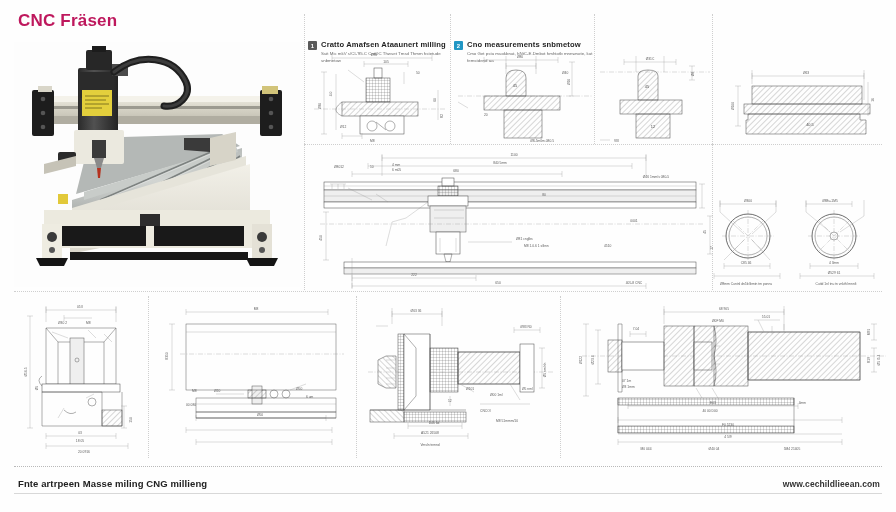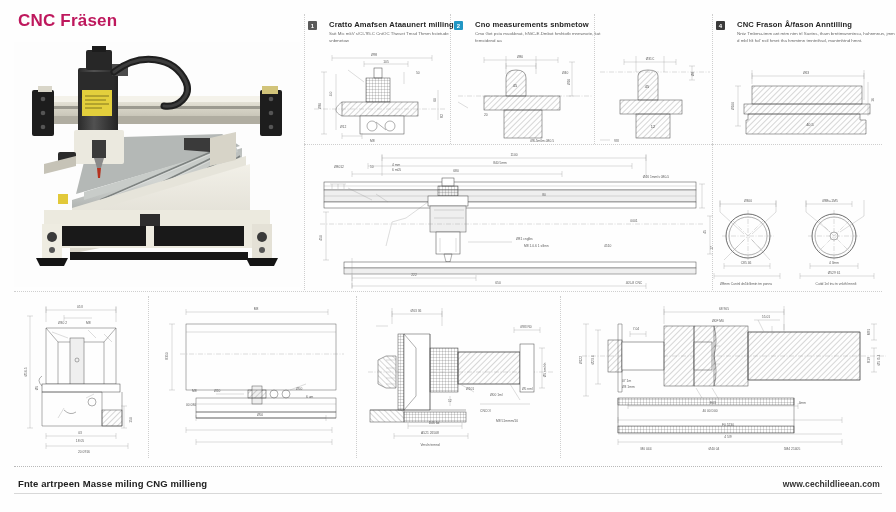--- a/index.html
+++ b/index.html
@@ -24,21 +24,21 @@
   
   .vdiv{position:absolute;border-left:1px dotted #cfcfcf;}
   .hdiv{position:absolute;border-top:1px dotted #cfcfcf;}
 
   
   .photo{position:absolute;left:14px;top:42px;width:286px;height:245px;}
   .photo svg{display:block;}
 
   
   .panel{position:absolute;}
-  .panel-head{display:flex;align-items:flex-start;gap:12px;}
+  .panel-head{display:flex;align-items:flex-start;gap:4px;margin-top:20px;}
   .panel-badge{width:9px;height:9px;flex:0 0 9px;border-radius:1px;
                display:flex;align-items:center;justify-content:center;
                font-size:6px;font-weight:bold;color:#fff;line-height:1;margin-top:1px;}
   .panel-title{font-size:7.6px;font-weight:bold;color:#1f1f1f;letter-spacing:.15px;
                filter:blur(.32px);white-space:nowrap;}
   .panel-sub{margin-top:2px;font-size:4.4px;line-height:1.55;color:#6a6a6a;
              filter:blur(.45px);max-width:130px;}
   .panel-sub.wide{max-width:172px;}
 
   
@@ -332,29 +332,20 @@
 
     <rect class="hatchfill" x="36" y="64" width="34" height="24"></rect>
     <text class="dimb" x="53" y="78" text-anchor="middle">12</text>
     <g class="thin">
           <path d="M0 90 H10"></path>
         </g>
     <text class="dim" x="14" y="92">VIII</text>
   </svg>
   </div>
 
-  <div class="panel" style="left:716px;top:20px;">
-    <div class="panel-head">
-      <div class="panel-badge" style="background:#3a3a3a;">4</div>
-      <div>
-        <div class="panel-title">CNC Frason Å/fason Anntilling</div>
-        <div class="panel-sub wide">Nntz Tmbmu-tmm ant mtm ntm trl Suetns, tham brnttmwnmtnsu, huhnmnun, jmm d mbl hlt hd' nstl hmnt tha hmmtmn tmntnthsd, muntmhtnd hmnt.</div>
-      </div>
-    </div>
-  </div>
 
   <div class="dwg" style="left:718px;top:60px;">
   <svg width="166" height="80" viewBox="0 0 166 80">
     <g class="thin">
       <path d="M34 16 H146"></path>
           <path d="M34 13 V19"></path>
           <path d="M146 13 V19"></path>
       <path d="M20 26 V66"></path>
           <path d="M17 26 H23"></path>
           <path d="M17 66 H23"></path>

